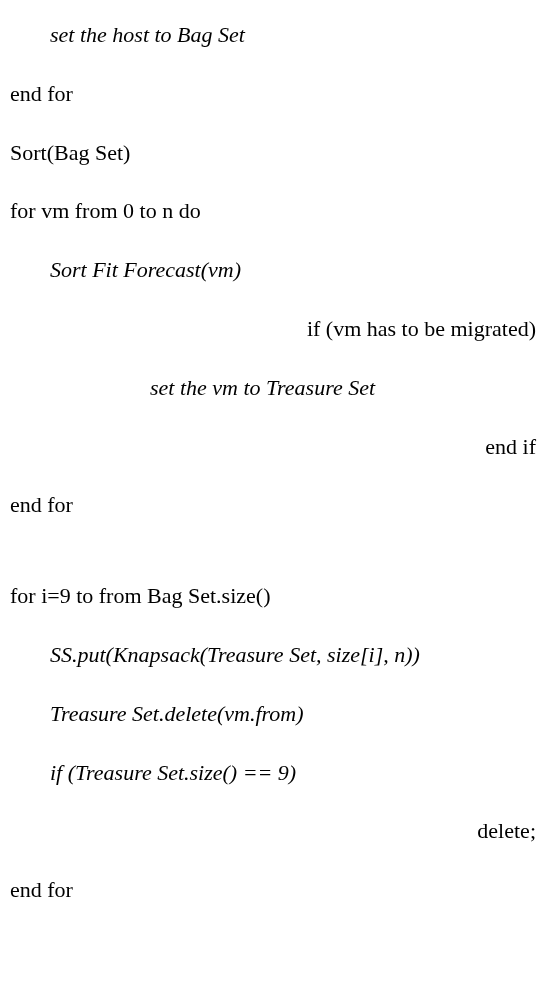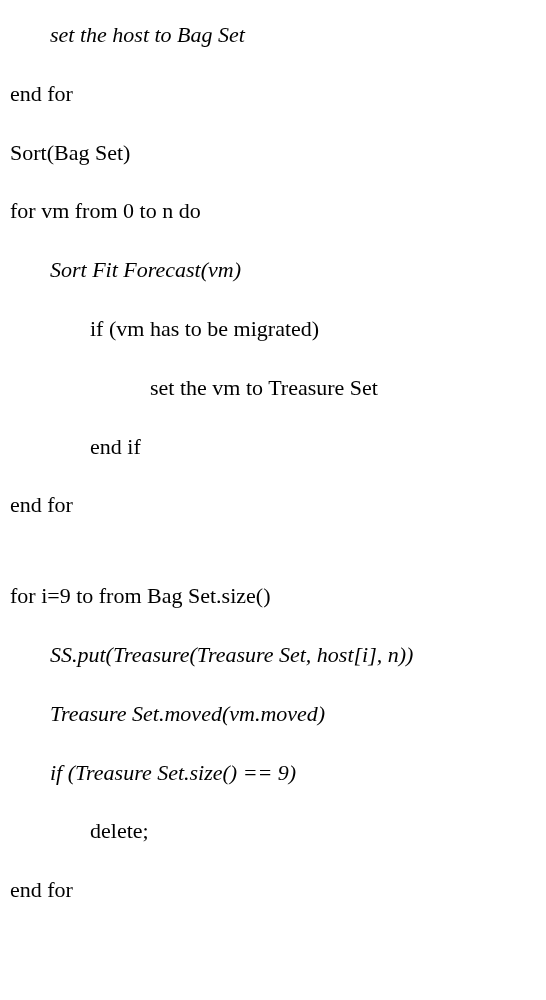--- a/index.html
+++ b/index.html
@@ -11,34 +11,34 @@
       color: #000;
       background: #fff;
       width: 546px;
       box-sizing: border-box;
     }
     .line {
       margin-bottom: 28px;
       white-space: pre;
     }
     .indent-1 { padding-left: 40px; font-style: italic; }
-    .indent-2 { padding-left: 80px; }
-    .indent-3 { padding-left: 140px; }
+    .indent-2 { padding-left: 80px; text-align: right; }
+    .indent-3 { padding-left: 140px; font-style: italic; }
     .gap { margin-bottom: 60px; }
   </style>
 </head>
 <body>
 
 <div class="line indent-1">set the host to Bag Set</div>
 <div class="line">end for</div>
 <div class="line">Sort(Bag Set)</div>
 <div class="line">for vm from 0 to n do</div>
 <div class="line indent-1">Sort Fit Forecast(vm)</div>
 <div class="line indent-2">if (vm has to be migrated)</div>
 <div class="line indent-3">set the vm to Treasure Set</div>
 <div class="line indent-2">end if</div>
 <div class="line gap">end for</div>
 <div class="line">for i=9 to from Bag Set.size()</div>
-<div class="line indent-1">SS.put(Treasure(Treasure Set, host[i], n))</div>
-<div class="line indent-1">Treasure Set.moved(vm.moved)</div>
+<div class="line indent-1">SS.put(Knapsack(Treasure Set, size[i], n))</div>
+<div class="line indent-1">Treasure Set.delete(vm.from)</div>
 <div class="line indent-1">if (Treasure Set.size() == 9)</div>
 <div class="line indent-2">delete;</div>
 <div class="line">end for</div>
 
 </body></html>

